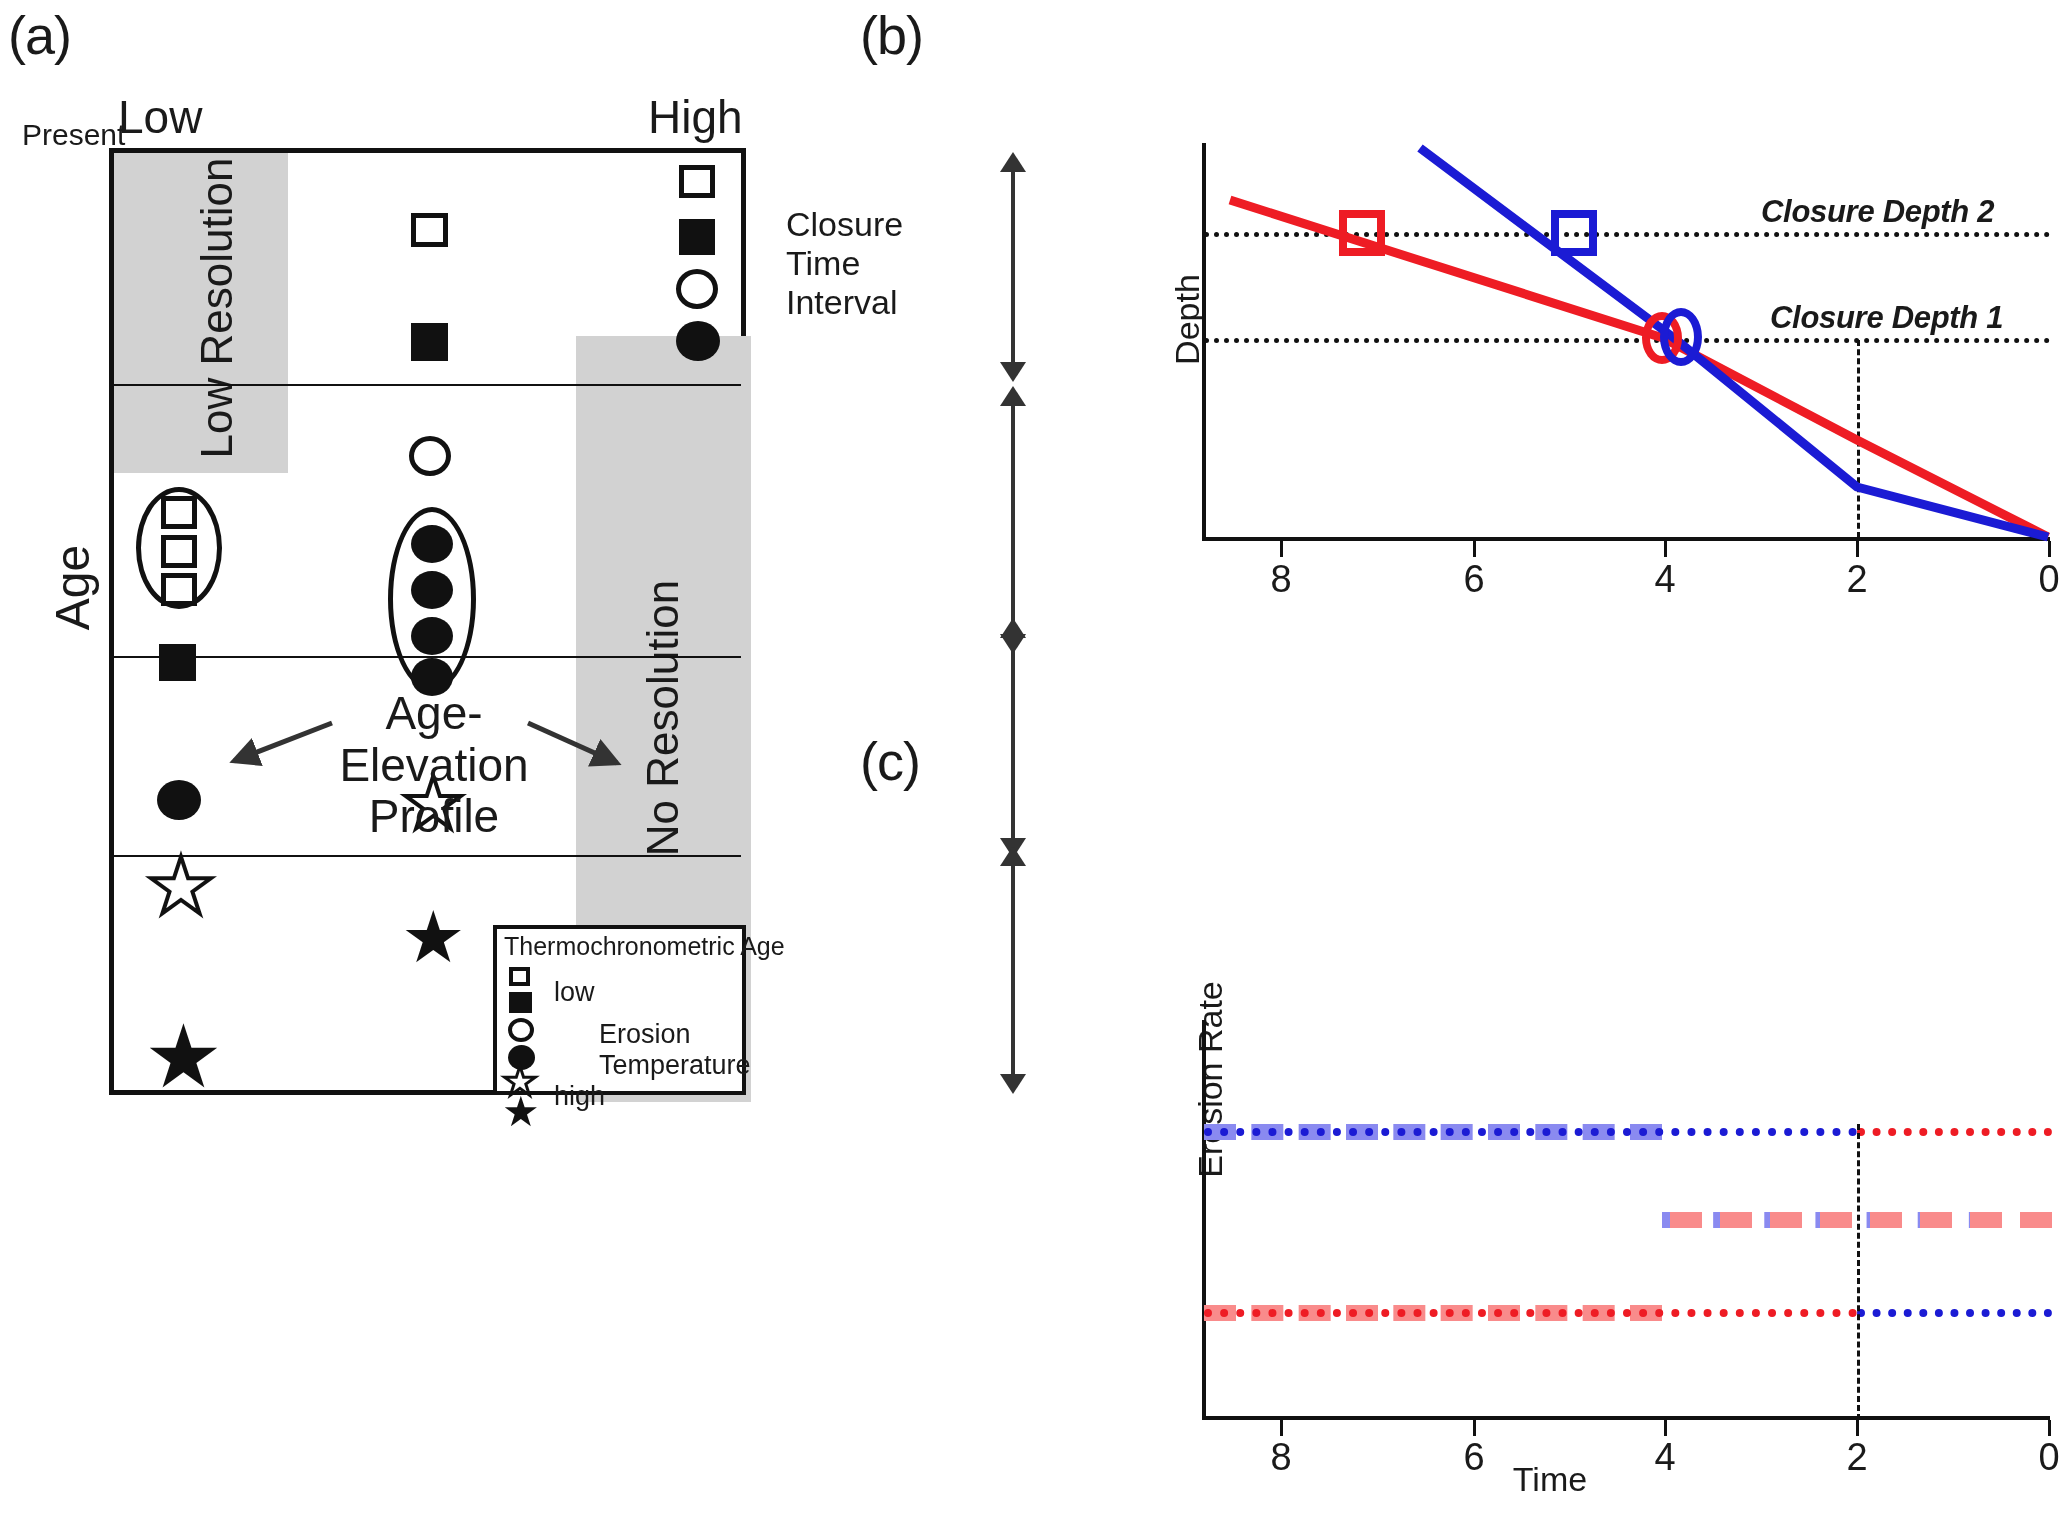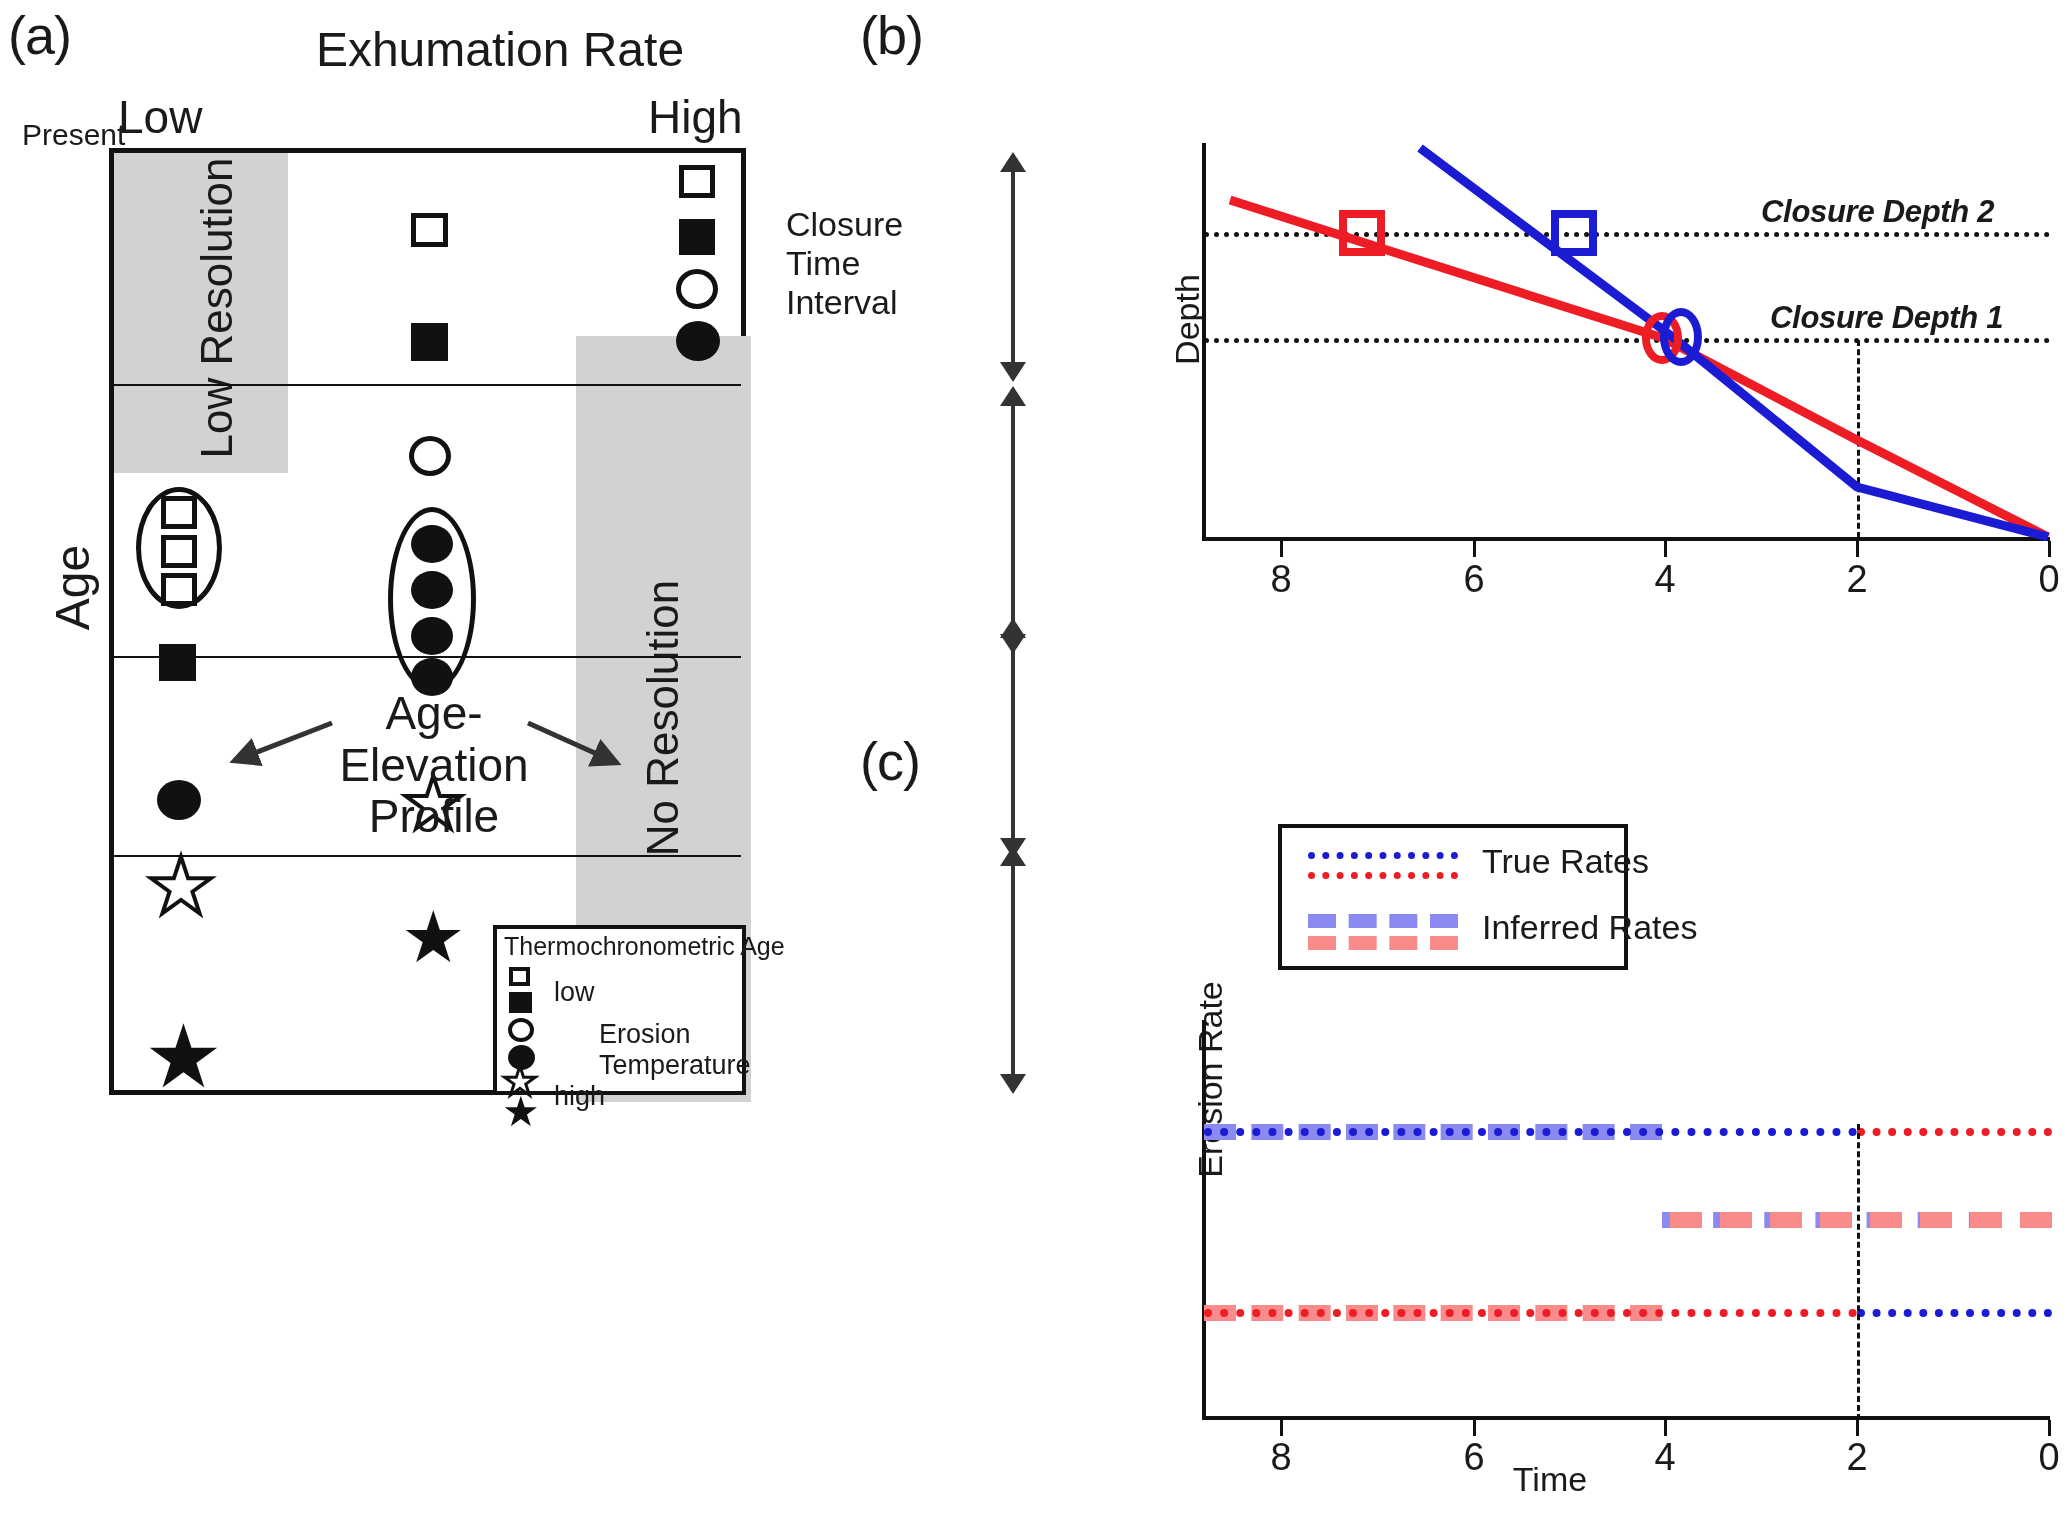--- a/index.html
+++ b/index.html
@@ -128,21 +128,20 @@
   .vdash { position:absolute; width: 0; border-left: 3px dashed #111; }
   .hdot  { position:absolute; height: 0; border-top: 5px dotted #111; }
 </style>
 </head>
 <body>
 
 <div id="panel-a" class="abs">
 
   <div class="abs panel-tag" id="a-tag">(a)</div>
 
-  <div class="abs" id="a-title">Exhumation Rate</div>
   <div class="abs" id="a-low-label">Low</div>
   <div class="abs" id="a-high-label">High</div>
   <div class="abs" id="a-present-label">Present</div>
   <div class="abs" id="a-age-label">Age</div>
 
   <div class="abs" id="a-box">
 
     <div id="a-lowres-block"></div>
     <div id="a-nores-block"></div>
 
@@ -282,29 +281,20 @@
   <div class="abs" style="left:492px; top:312px; width:40px; height:52px; border:8px solid #ee1c24; border-radius:50%;"></div>
   <div class="abs" style="left:510px; top:308px; width:42px; height:58px; border:8px solid #1b1bd4; border-radius:50%;"></div>
 </div>
 
 <div id="panel-c" class="abs">
 
   <div class="abs panel-tag" id="c-tag">(c)</div>
   <div id="c-ylabel">Erosion Rate</div>
   <div id="c-xlabel">Time</div>
 
-  <div id="c-legend">
-    <div class="abs" style="left:26px; top:24px; width:150px; border-top:7px dotted #1b1bd4;"></div>
-    <div class="abs" style="left:26px; top:44px; width:150px; border-top:7px dotted #ee1c24;"></div>
-    <div class="leg-label-c" style="left:200px; top:14px;">True Rates</div>
-
-    <div class="abs" style="left:26px; top:86px; width:150px; border-top:14px dashed #8a8af0;"></div>
-    <div class="abs" style="left:26px; top:108px; width:150px; border-top:14px dashed #f98b8b;"></div>
-    <div class="leg-label-c" style="left:200px; top:80px;">Inferred Rates</div>
-  </div>
 
   <div class="axis-line" style="left:52px; top:320px; width:4px; height:400px;"></div>
   <div class="axis-line" style="left:52px; top:716px; width:848px; height:4px;"></div>
 
   <div class="tick" style="left:130px;  top:720px;"></div>
   <div class="tick" style="left:323px;  top:720px;"></div>
   <div class="tick" style="left:514px;  top:720px;"></div>
   <div class="tick" style="left:706px;  top:720px;"></div>
   <div class="tick" style="left:898px;  top:720px;"></div>
 

